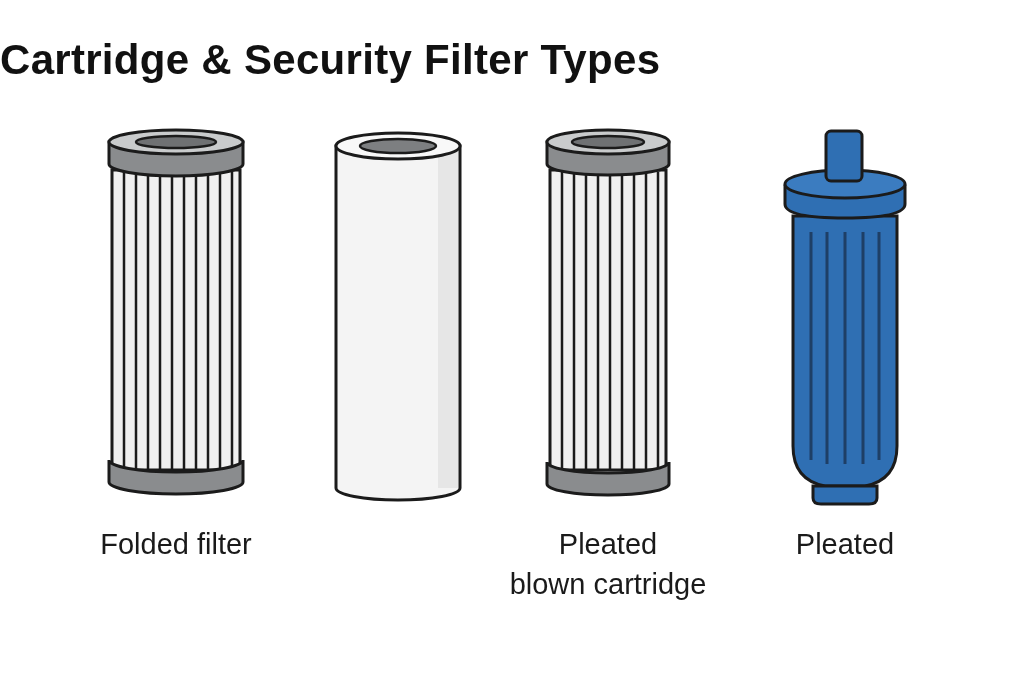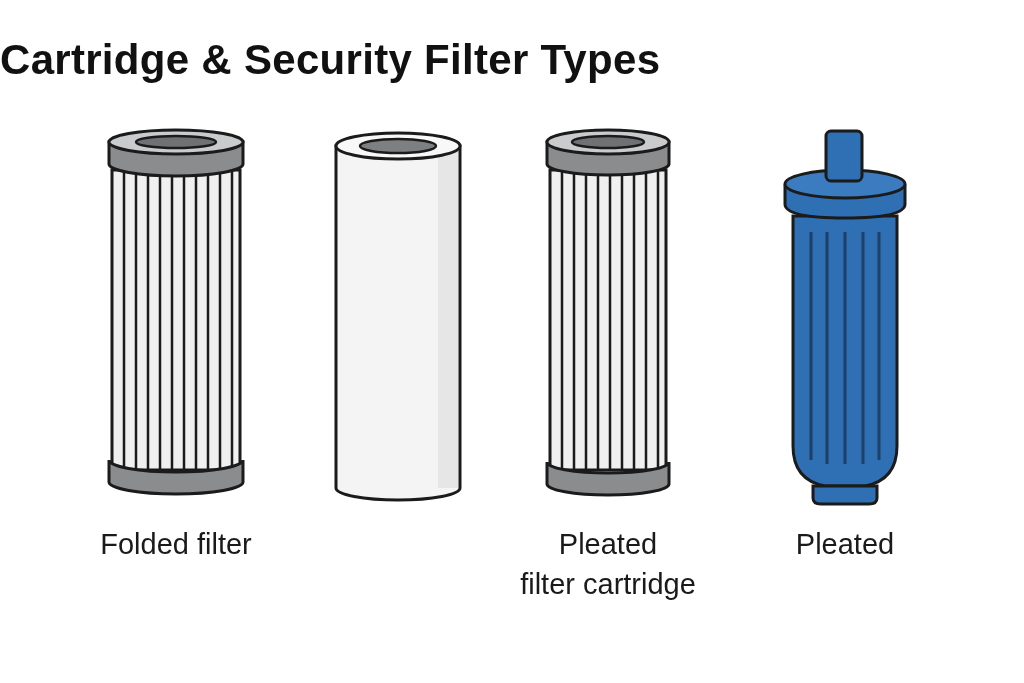--- a/index.html
+++ b/index.html
@@ -64,21 +64,21 @@
         <line x1="138" y1="52" x2="138" y2="350"></line>
         <line x1="150" y1="52" x2="150" y2="350"></line>
     </g>
     <path d="M39 342 L39 364 A61 11 0 0 0 161 364 L161 342 A61 11 0 0 1 39 342 Z" fill="#8a8c8e" stroke="#1b1b1b" stroke-width="3"></path>
     <path d="M39 22 L39 44 A61 11 0 0 0 161 44 L161 22 Z" fill="#8a8c8e" stroke="#1b1b1b" stroke-width="3"></path>
     <ellipse cx="100" cy="22" rx="61" ry="12" fill="#c9cbcc" stroke="#1b1b1b" stroke-width="3"></ellipse>
     <ellipse cx="100" cy="22" rx="36" ry="6" fill="#6f7173" stroke="#1b1b1b" stroke-width="2.5"></ellipse>
   </svg>
   <div class="label">
     <div>Pleated</div>
-    <div>filter cartridge</div>
+    <div>blown cartridge</div>
   </div>
 </div>
 
 <div class="item" style="left:745px;">
   <svg width="200" height="400" viewBox="0 0 200 400">
     <path d="M48 96 L48 326 Q48 360 80 366 L120 366 Q152 360 152 326 L152 96 Z" fill="#2f6fb3" stroke="#1b1b1b" stroke-width="3"></path>
     <path d="M68 366 L68 378 Q68 384 76 384 L124 384 Q132 384 132 378 L132 366 Z" fill="#2f6fb3" stroke="#1b1b1b" stroke-width="3"></path>
     <g stroke="#1e3f66" stroke-width="3">
       <line x1="66" y1="112" x2="66" y2="340"></line>
         <line x1="82" y1="112" x2="82" y2="344"></line>

